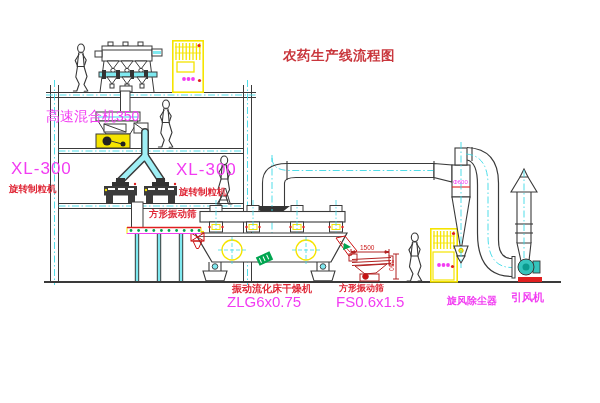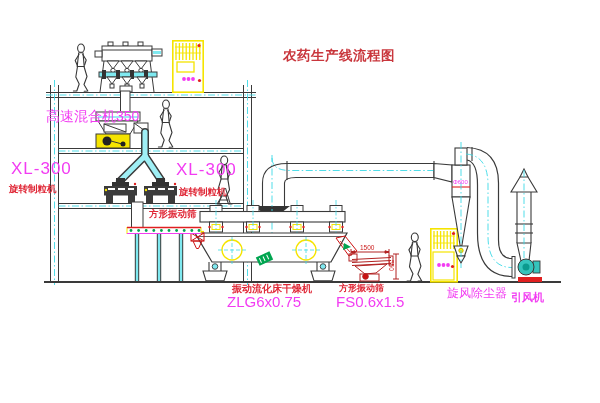--- a/index.html
+++ b/index.html
@@ -388,20 +388,20 @@
   <div class="lbl redlbl" style="left:179px;top:187px;font-size:9.5px;">旋转制粒机</div>
 
   <div class="lbl redlbl" style="left:149px;top:209px;font-size:9.5px;">方形振动筛</div>
 
   <div class="lbl redlbl" style="left:232px;top:284px;font-size:10px;">振动流化床干燥机</div>
   <div class="lbl magenta" style="left:227px;top:294px;font-size:15px;">ZLG6x0.75</div>
 
   <div class="lbl redlbl" style="left:339px;top:284px;font-size:9px;text-align:center;">方形振动筛</div>
   <div class="lbl magenta" style="left:336px;top:294px;font-size:15px;">FS0.6x1.5</div>
 
-  <div class="lbl magenta" style="left:447px;top:287px;font-size:12px;font-weight:normal;">旋风除尘器</div>
+  <div class="lbl magenta" style="left:447px;top:296px;font-size:10px;font-weight:bold;">旋风除尘器</div>
   <div class="lbl magenta" style="left:511px;top:292px;font-size:11px;font-weight:bold;">引风机</div>
 
   <div class="lbl dim" style="left:360px;top:245px;font-size:6.5px;">1500</div>
   <div class="lbl dim rot90" style="left:394px;top:260px;font-size:6.5px;">550</div>
   <div class="lbl magenta" style="left:453px;top:179px;font-size:6px;">Φ600</div>
 
 </div>
 
 </body></html>

